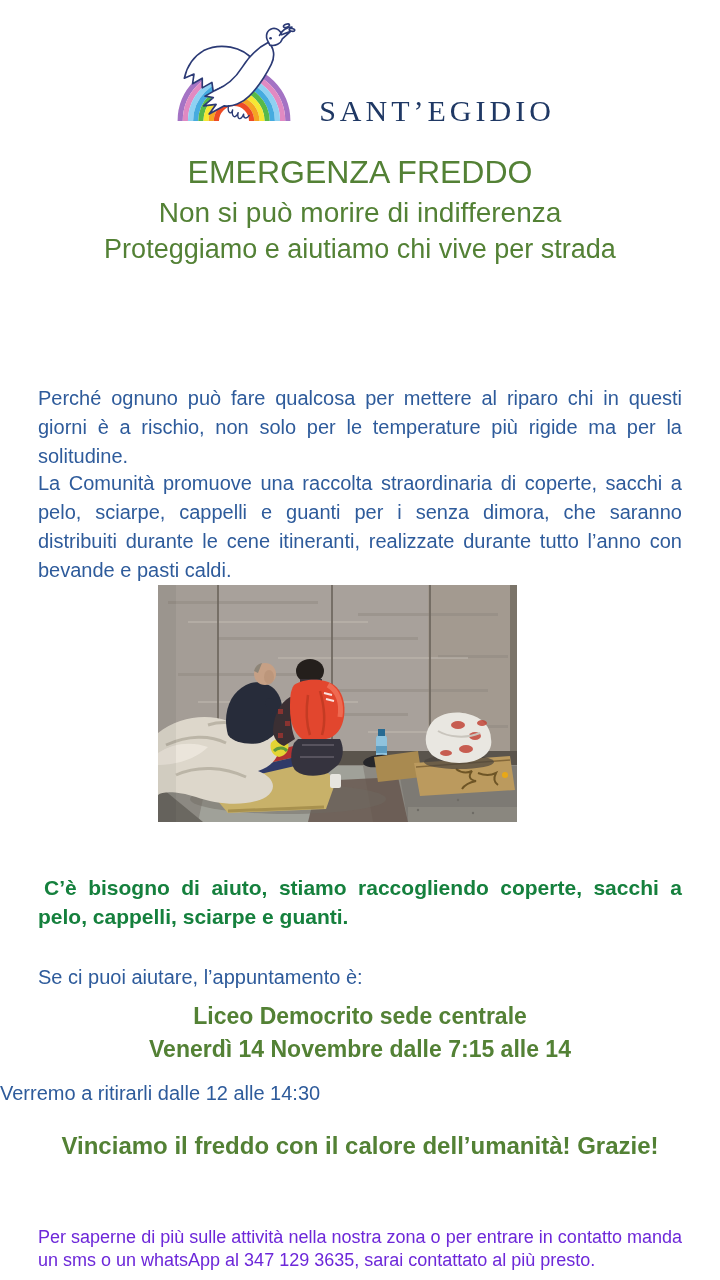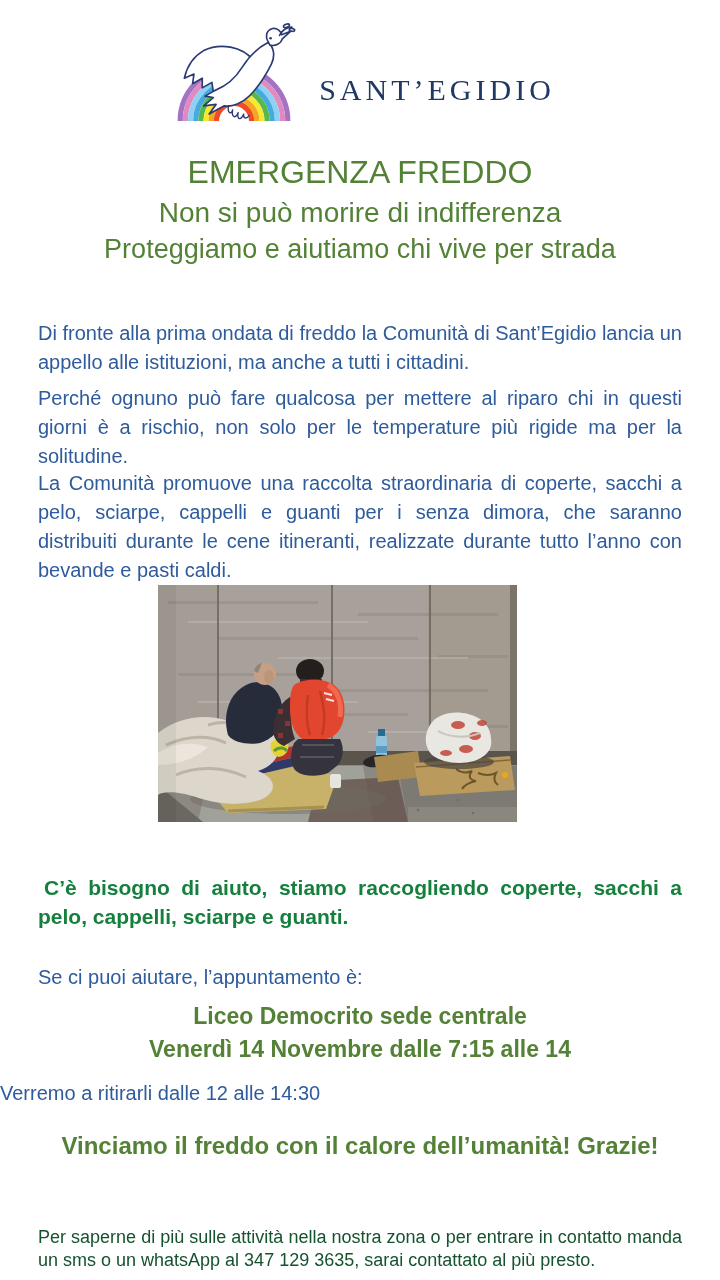--- a/index.html
+++ b/index.html
@@ -1,37 +1,37 @@
 <!DOCTYPE html>
 <html><head>
 <meta charset="utf-8">
 <style>
   html,body{margin:0;padding:0;background:#ffffff;}
   .page{
     position:relative;width:720px;height:1280px;margin:0 auto;background:#ffffff;
     font-family:"Liberation Sans",sans-serif;overflow:hidden;
   }
-  .logo-row{position:absolute;top:20px;left:0;right:0;display:flex;justify-content:center;align-items:center;gap:16px;}
+  .logo-row{position:absolute;top:20px;left:0;right:0;display:flex;justify-content:center;align-items:flex-end;gap:16px;}
   .brand{font-family:"Liberation Serif",serif;font-weight:400;font-size:30px;letter-spacing:4px;color:#1f3864;margin-top:32px;}
   .h1,.h2,.h3{position:absolute;left:0;right:0;text-align:center;color:#538135;font-weight:400;}
   .h1{top:152px;font-size:32px;line-height:40px;}
   .h2{top:194px;font-size:28px;line-height:38px;}
   .h3{top:233px;font-size:27px;line-height:33px;text-align:center;}
   .para{position:absolute;left:38px;right:38px;text-align:justify;color:#2e5b9b;font-size:20px;line-height:29px;}
   .p1{top:299px;} .p2{top:364px;} .p3{top:449px;}
   .photo{position:absolute;top:585px;left:158px;width:359px;height:237px;}
   .appeal-bold{position:absolute;top:852px;left:38px;right:38px;color:#15803d;font-weight:bold;
     font-size:21px;line-height:29px;text-align:justify;text-indent:6px;}
   .se-line{position:absolute;top:944px;left:38px;right:38px;color:#2e5b9b;font-size:20px;line-height:26px;}
   .center-green{position:absolute;left:0;right:0;text-align:center;color:#538135;font-weight:bold;}
   .liceo{top:1001px;font-size:23px;line-height:30px;}
   .venerdi{top:1034px;font-size:23px;line-height:30px;}
   .verremo{position:absolute;top:1080px;left:0;right:0;text-align:left;color:#2e5b9b;font-size:20px;line-height:26px;}
   .vinciamo{top:1130px;font-size:24px;line-height:32px;}
-  .footer{position:absolute;top:1208px;left:38px;right:38px;text-align:justify;color:#14532d;font-size:18px;line-height:23px;}
+  .footer{position:absolute;top:1208px;left:38px;right:38px;text-align:justify;color:#6d28d9;font-size:18px;line-height:23px;}
 </style>
 </head>
 <body>
 
 <div class="page">
 
   <div class="logo-row">
     <span>
       <svg width="138" height="104" viewBox="0 0 200 150">
         <g fill="none" stroke-width="7.5">
@@ -56,21 +56,20 @@
         <circle cx="153" cy="26" r="1.9" fill="#2b3a75"></circle>
       </svg>
     </span>
     <span class="brand">SANT’EGIDIO</span>
   </div>
 
   <div class="h1">EMERGENZA FREDDO</div>
   <div class="h2">Non si può morire di indifferenza</div>
   <div class="h3">Proteggiamo e aiutiamo chi vive per strada</div>
 
-  <p class="para p1">Di fronte alla prima ondata di freddo la Comunità di Sant’Egidio lancia un appello alle istituzioni, ma anche a tutti i cittadini.</p>
   <p class="para p2">Perché ognuno può fare qualcosa per mettere al riparo chi in questi giorni è a rischio, non solo per le temperature più rigide ma per la solitudine.</p>
   <p class="para p3">La Comunità promuove una raccolta straordinaria di coperte, sacchi a pelo, sciarpe, cappelli e guanti per i senza dimora, che saranno distribuiti durante le cene itineranti, realizzate durante tutto l’anno con bevande e pasti caldi.</p>
 
   <div class="photo">
     <svg width="359" height="237" viewBox="0 0 359 237" preserveAspectRatio="none">
 
       <rect x="0" y="0" width="359" height="181" fill="#a8a19b"></rect>
       <rect x="0" y="0" width="60" height="181" fill="#a49d96"></rect>
       <rect x="270" y="0" width="89" height="181" fill="#a39a90"></rect>
       <g fill="#8f887f" opacity="0.45">

